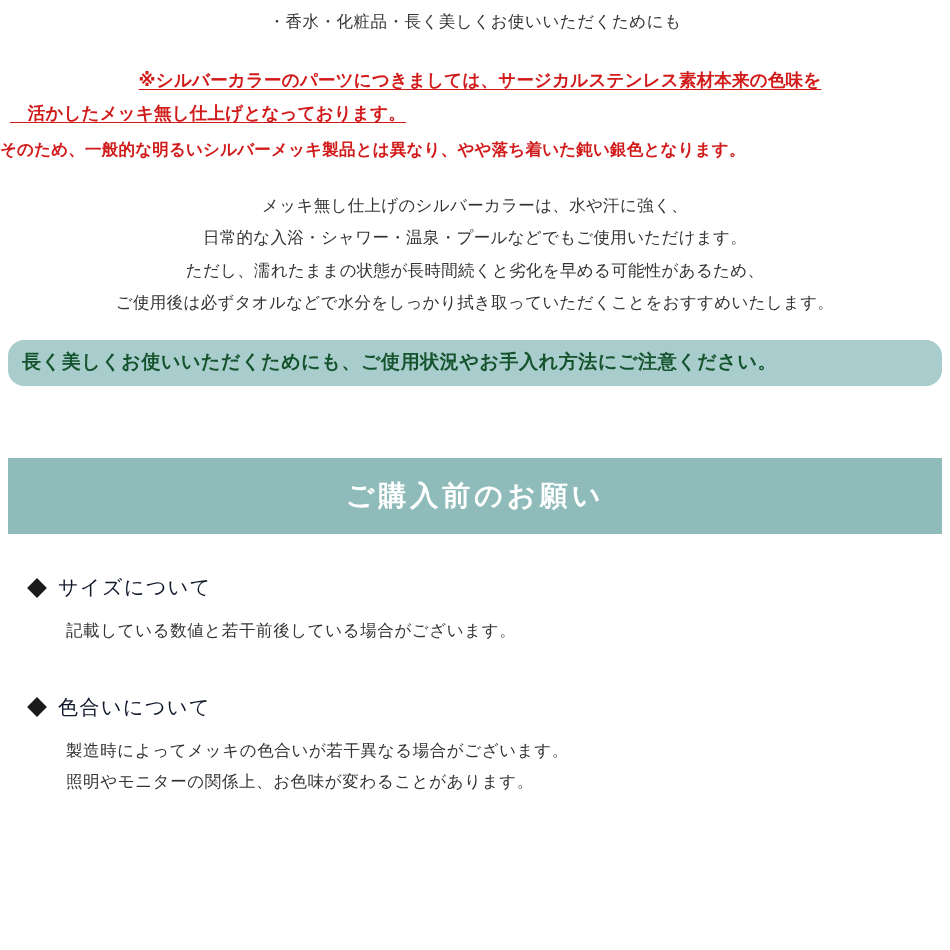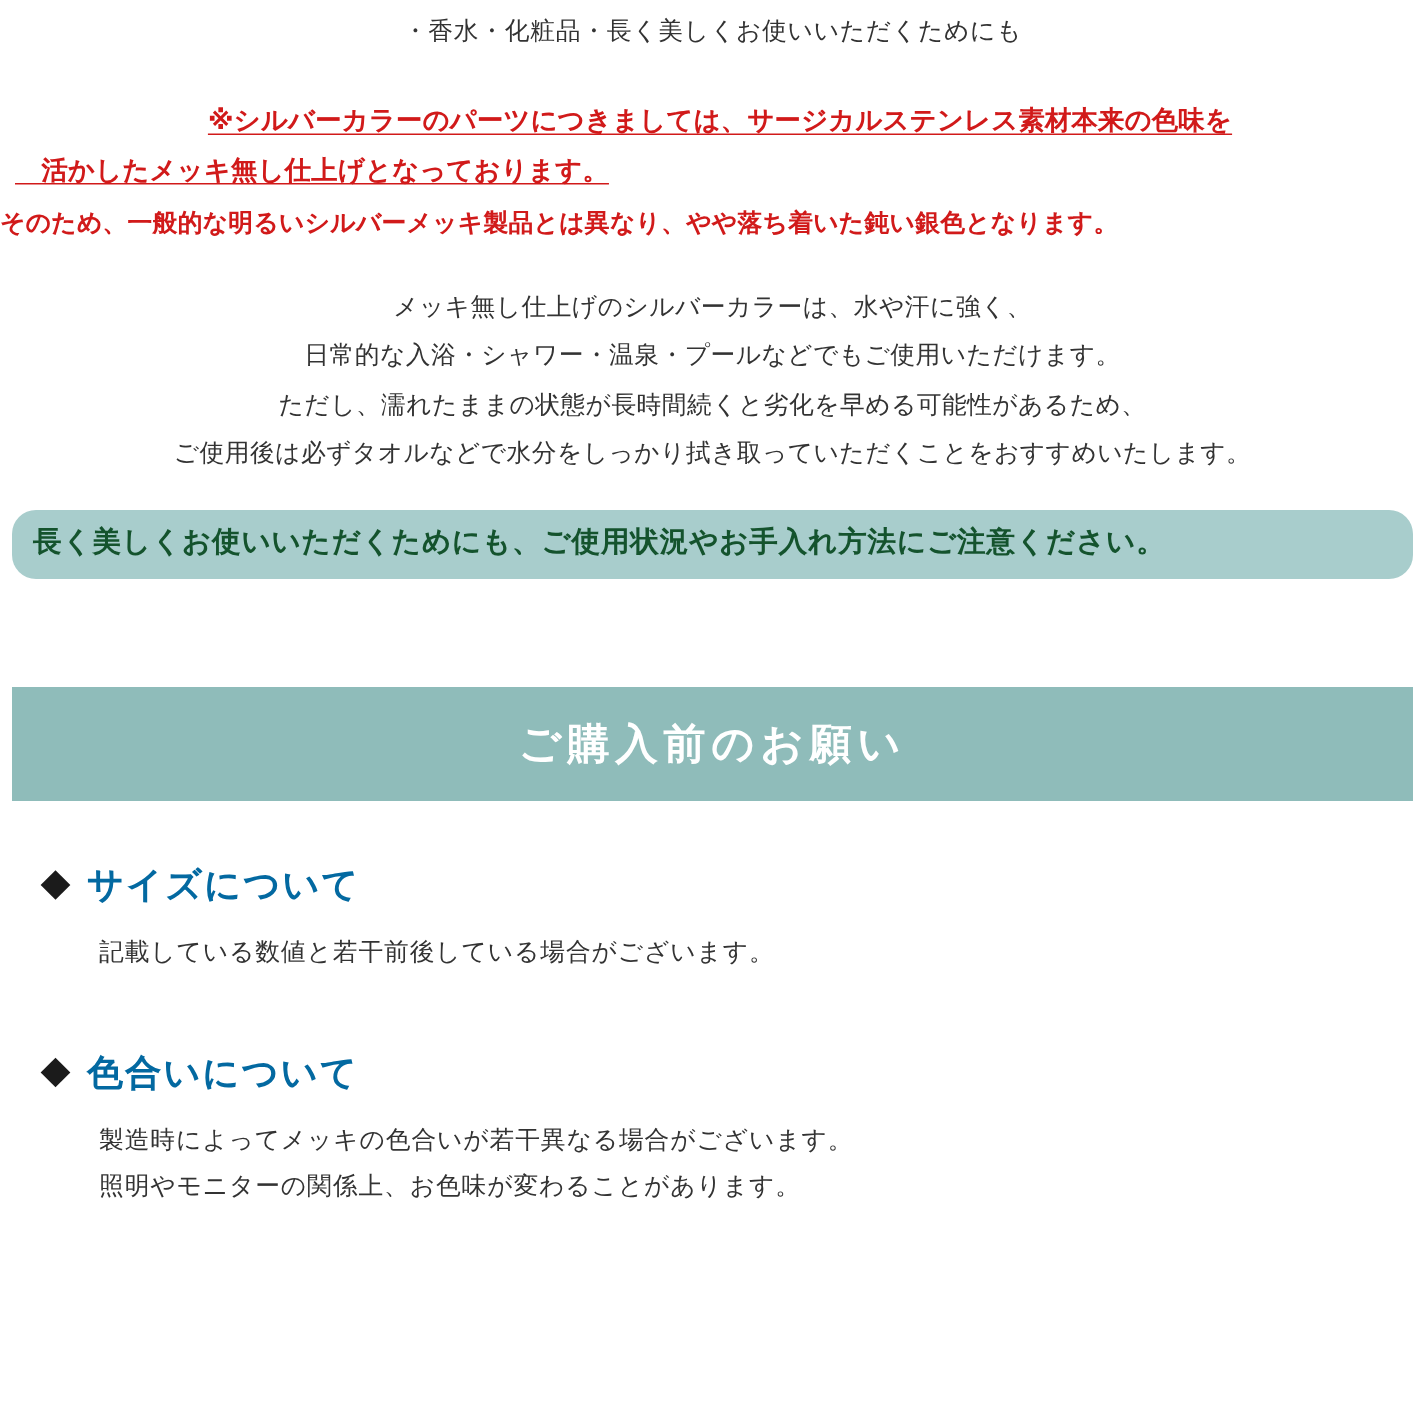--- a/index.html
+++ b/index.html
@@ -109,23 +109,23 @@
 
   
   .bullets {
     margin-top: 40px;
     padding-left: 30px;
   }
   .bullet-item { margin-bottom: 48px; }
   .bullet-head {
     display: flex;
     align-items: center;
-    font-size: 24px;
-    font-weight: bold;
-    color: #0369a1;
+    font-size: 20px;
+    font-weight: normal;
+    color: #0f172a;
     letter-spacing: 1.5px;
   }
   .diamond {
     display: inline-block;
     width: 14px;
     height: 14px;
     background: #1b1b1b;
     transform: rotate(45deg);
     margin-right: 14px;
     flex: none;

